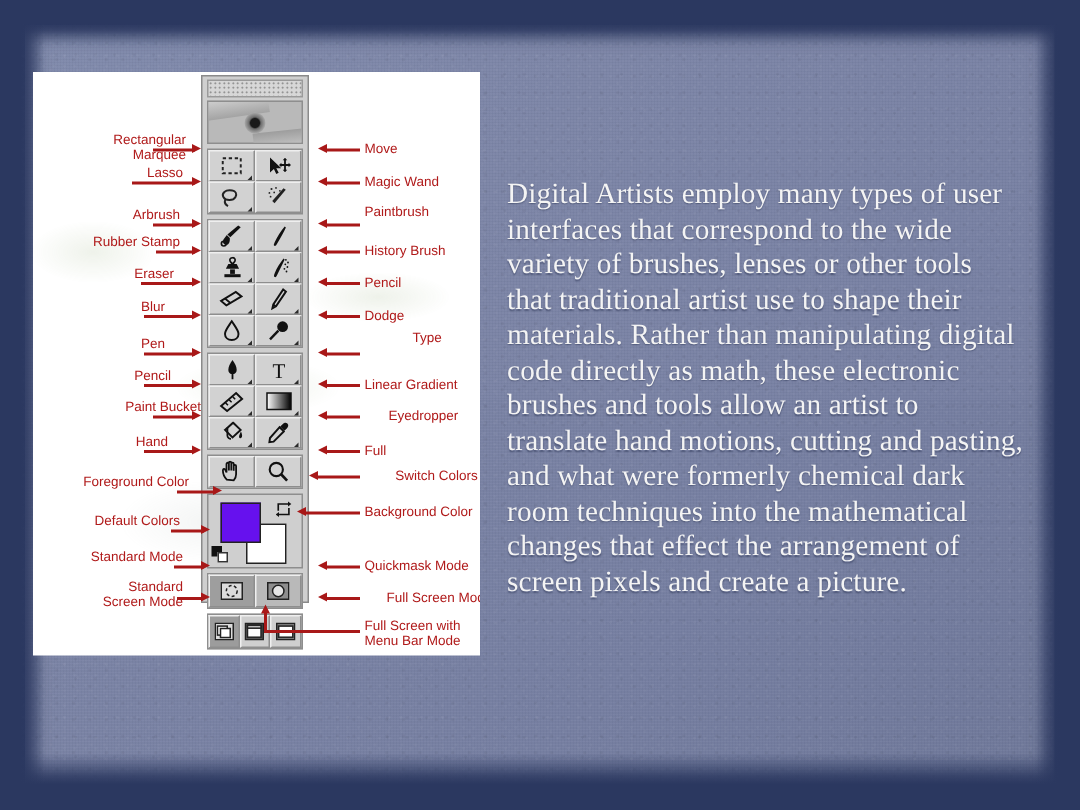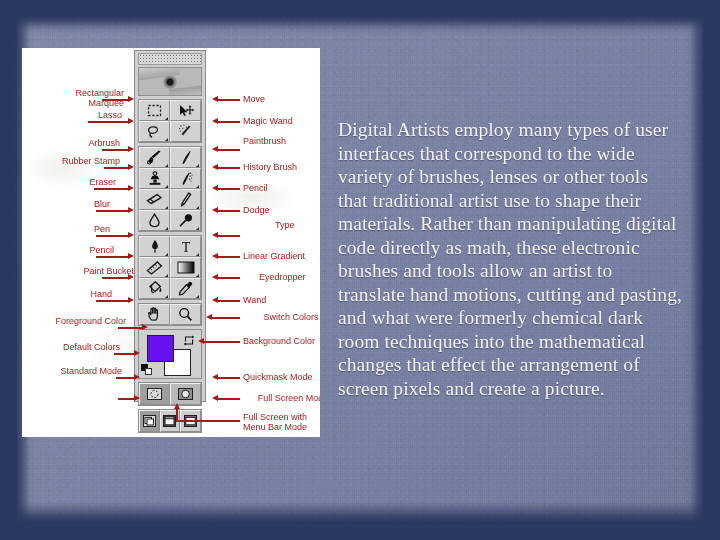--- a/index.html
+++ b/index.html
@@ -447,20 +447,22 @@
     <div class="arrow right" style="left:120px;top:276px;"></div>
 
     <div class="lab r" style="left:6px;top:294px;width:92px;">Default Colors</div>
     <div class="lead" style="left:92px;top:305px;width:22px;"></div>
     <div class="arrow right" style="left:112px;top:302px;"></div>
 
     <div class="lab r" style="left:2px;top:318px;width:98px;">Standard Mode</div>
     <div class="lead" style="left:94px;top:329px;width:20px;"></div>
     <div class="arrow right" style="left:112px;top:326px;"></div>
 
+    <div class="lab r" style="left:12px;top:338px;width:88px;">Standard
+Screen Mode</div>
     <div class="lead" style="left:96px;top:350px;width:18px;"></div>
     <div class="arrow right" style="left:112px;top:347px;"></div>
 
     <div class="arrow left" style="left:190px;top:48px;"></div>
     <div class="lead" style="left:196px;top:51px;width:22px;"></div>
     <div class="lab l" style="left:221px;top:46px;width:80px;">Move</div>
 
     <div class="arrow left" style="left:190px;top:70px;"></div>
     <div class="lead" style="left:196px;top:73px;width:22px;"></div>
     <div class="lab l" style="left:221px;top:68px;width:90px;">Magic Wand</div>
@@ -488,21 +490,21 @@
     <div class="arrow left" style="left:190px;top:205px;"></div>
     <div class="lead" style="left:196px;top:208px;width:22px;"></div>
     <div class="lab l" style="left:221px;top:203px;width:96px;">Linear Gradient</div>
 
     <div class="arrow left" style="left:190px;top:226px;"></div>
     <div class="lead" style="left:196px;top:229px;width:22px;"></div>
     <div class="lab l" style="left:221px;top:224px;width:90px;padding-left:16px;">Eyedropper</div>
 
     <div class="arrow left" style="left:190px;top:249px;"></div>
     <div class="lead" style="left:196px;top:252px;width:22px;"></div>
-    <div class="lab l" style="left:221px;top:247px;width:80px;">Wand</div>
+    <div class="lab l" style="left:221px;top:247px;width:80px;">Full</div>
 
     <div class="arrow left" style="left:184px;top:266px;"></div>
     <div class="lead" style="left:190px;top:269px;width:28px;"></div>
     <div class="lab l" style="left:221px;top:264px;width:96px;text-align:center;">Switch Colors</div>
 
     <div class="arrow left" style="left:176px;top:290px;"></div>
     <div class="lead" style="left:182px;top:293px;width:36px;"></div>
     <div class="lab l" style="left:221px;top:288px;width:104px;">Background Color</div>
 
     <div class="arrow left" style="left:190px;top:326px;"></div>

